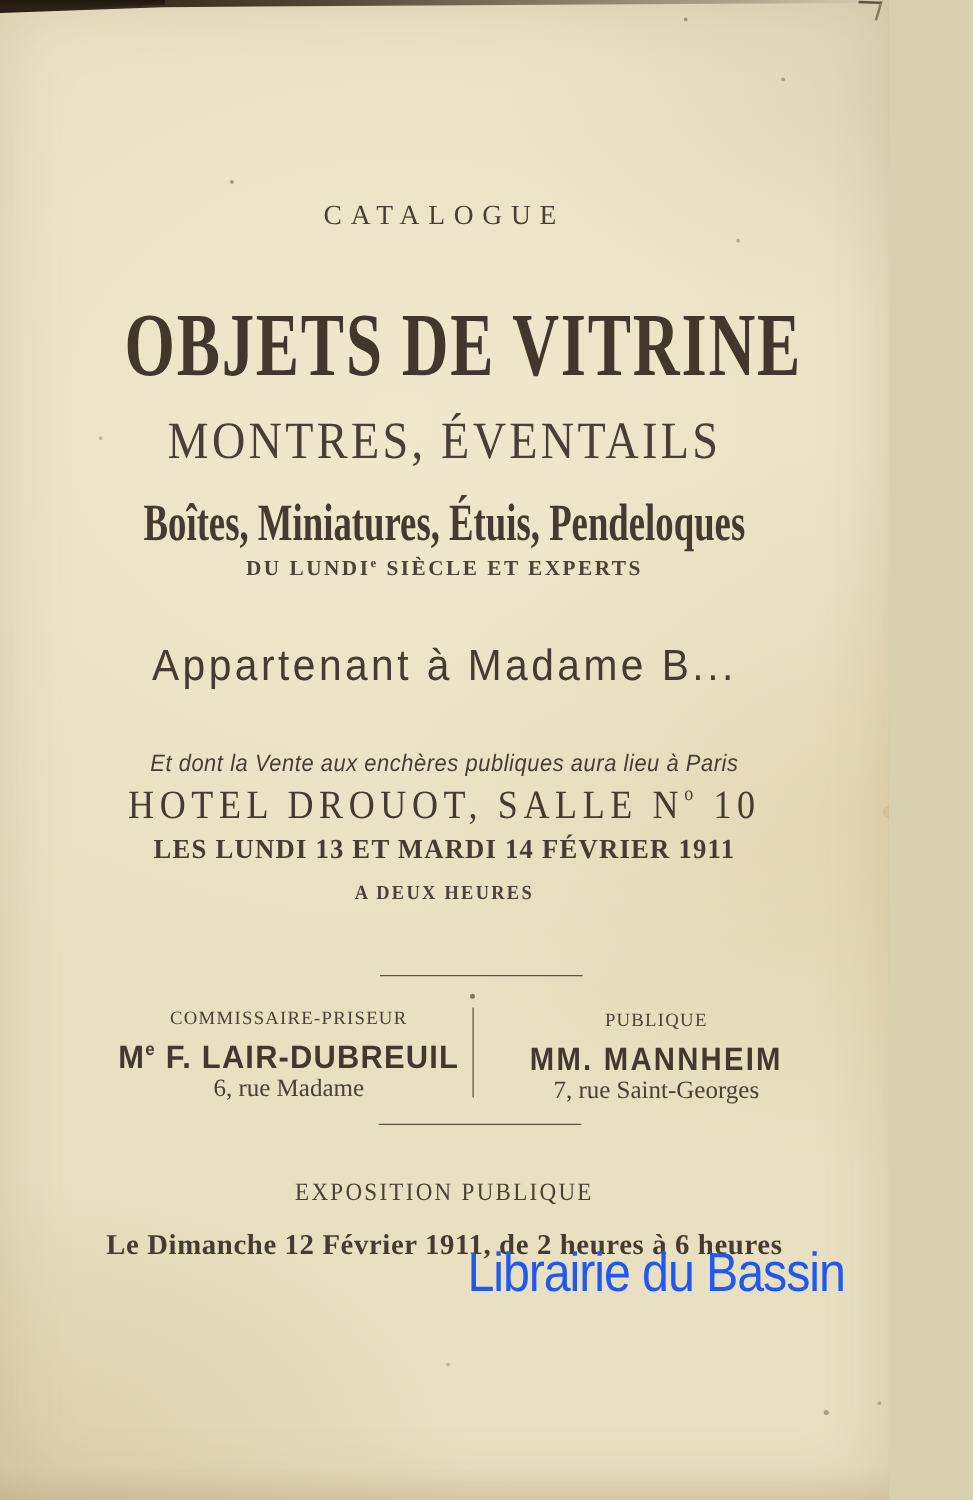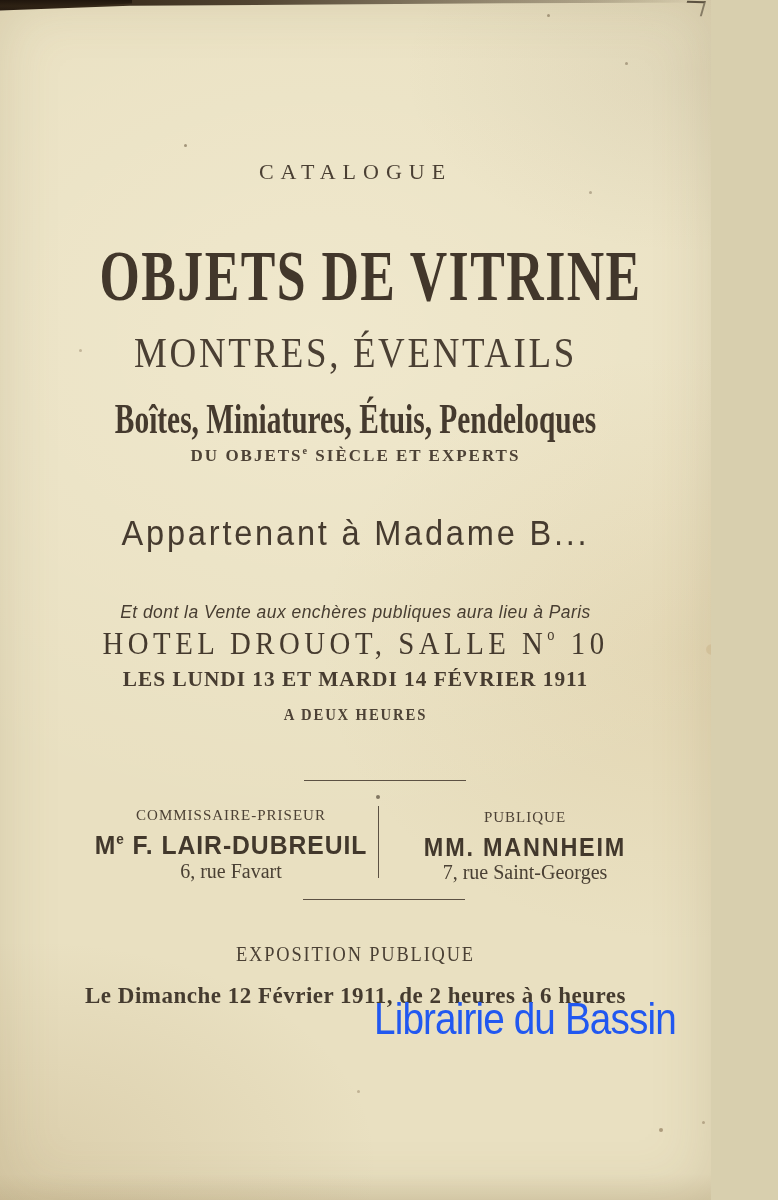--- a/index.html
+++ b/index.html
@@ -107,37 +107,37 @@
   <div class="spot s8"></div>
   <div class="spot s9"></div>
   <div class="spot s10"></div>
   <div class="spot s11"></div>
   <div class="spot s12"></div>
 
   <div class="line catalogue">CATALOGUE</div>
   <div class="line main-title">OBJETS DE VITRINE</div>
   <div class="line montres">MONTRES, ÉVENTAILS</div>
   <div class="line boites">Boîtes,  Miniatures,  Étuis,  Pendeloques</div>
-  <div class="line siecle"><span>DU OBJETS</span><sup>e</sup><span> SIÈCLE ET EXPERTS</span></div>
+  <div class="line siecle"><span>DU LUNDI</span><sup>e</sup><span> SIÈCLE ET EXPERTS</span></div>
 
   <div class="line appartenant">Appartenant  à  Madame  B...</div>
 
   <div class="line etdont">Et dont la Vente aux enchères publiques aura lieu à Paris</div>
   <div class="line hotel"><span>HOTEL DROUOT, SALLE N</span><sup>o</sup><span> 10</span></div>
   <div class="line dates">LES LUNDI 13 ET MARDI 14 FÉVRIER 1911</div>
   <div class="line heure">A DEUX HEURES</div>
 
   <div class="rule rule1"></div>
   <div class="star"></div>
   <div class="vdivider"></div>
 
   <div class="col col-left">
     <div class="role">COMMISSAIRE-PRISEUR</div>
     <div class="person"><span>M</span><sup>e</sup><span> F. LAIR-DUBREUIL</span></div>
-    <div class="addr">6, rue Favart</div>
+    <div class="addr">6, rue Madame</div>
   </div>
   <div class="col col-right">
     <div class="role">PUBLIQUE</div>
     <div class="person">MM. MANNHEIM</div>
     <div class="addr">7, rue Saint-Georges</div>
   </div>
 
   <div class="rule rule2"></div>
 
   <div class="line exposition">EXPOSITION PUBLIQUE</div>

